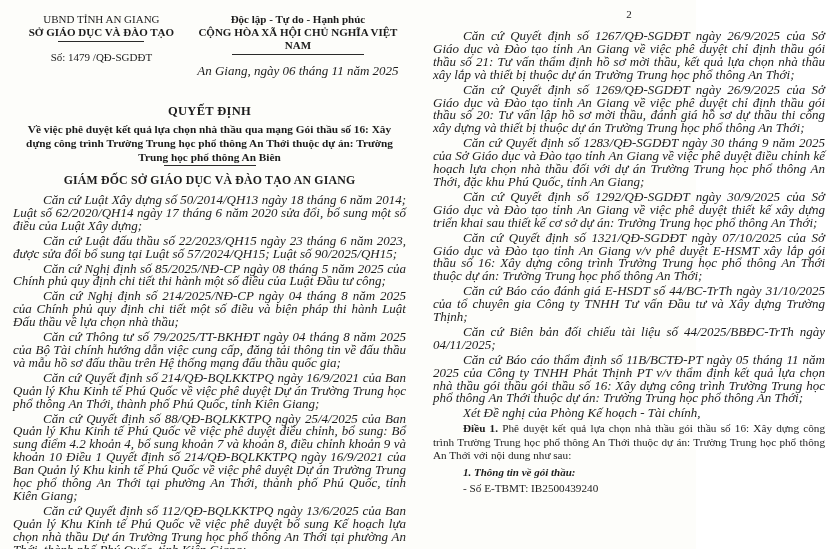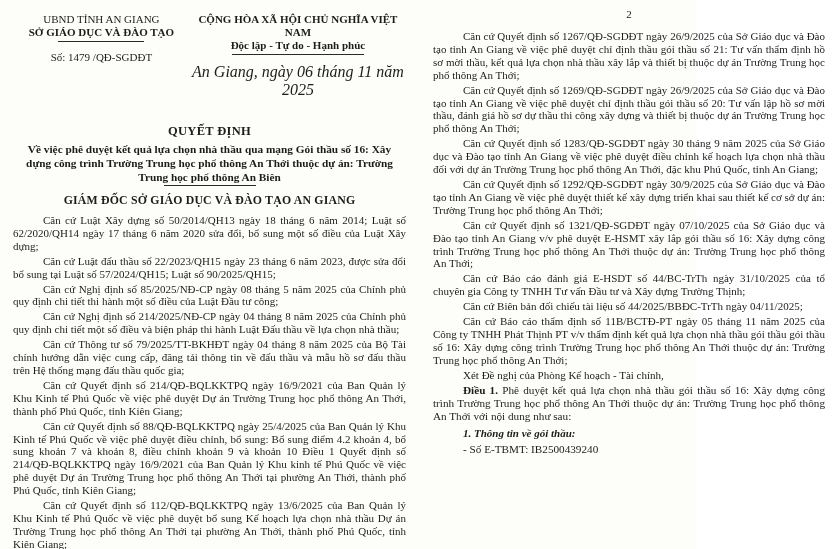--- a/index.html
+++ b/index.html
@@ -36,21 +36,21 @@
   .hdr-line  { font-size: 11px; line-height: 13px; }
   .hdr-bold  { font-weight: bold; }
   .rule {
     height: 0;
     border-bottom: 1px solid #2a2a2a;
     margin: 2px auto 0 auto;
   }
   .rule-org   { width: 86px; }
   .rule-motto { width: 132px; }
   .doc-number { font-size: 11px; margin-top: 9px; }
-  .dateline   { font-size: 16px; font-style: italic; margin-top: 8px; }
+  .dateline   { font-size: 13px; font-style: italic; margin-top: 8px; }
 
   .doc-type {
     text-align: center;
     font-weight: bold;
     font-size: 12.5px;
     margin-top: 25px;
     letter-spacing: 0.3px;
   }
   .title {
     text-align: center;
@@ -63,21 +63,22 @@
   .issuer {
     text-align: center;
     font-weight: bold;
     font-size: 11.8px;
     margin: 7px 0 6px 0;
     letter-spacing: 0.2px;
   }
 
   
   .bp {
-    font-size: 11px;
+    font-style: italic;
+    font-size: 13px;
     line-height: 12.9px;
     text-align: justify;
     text-indent: 30px;
     margin: 0 0 2px 0;
   }
   .pg-num {
     text-align: center;
     font-size: 11px;
     margin: 4px 0 10px 0;
   }
@@ -116,22 +117,22 @@
   <div class="page page-1">
 
     <div class="hdr">
       <div class="hdr-left">
         <div class="hdr-line">UBND TỈNH AN GIANG</div>
         <div class="hdr-line hdr-bold">SỞ GIÁO DỤC VÀ ĐÀO TẠO</div>
         <div class="rule rule-org"></div>
         <div class="doc-number">Số: 1479 /QĐ-SGDĐT</div>
       </div>
       <div class="hdr-right">
+        <div class="hdr-line hdr-bold">Độc lập - Tự do - Hạnh phúc</div>
         <div class="hdr-line hdr-bold">CỘNG HÒA XÃ HỘI CHỦ NGHĨA VIỆT NAM</div>
-        <div class="hdr-line hdr-bold">Độc lập - Tự do - Hạnh phúc</div>
         <div class="rule rule-motto"></div>
         <div class="dateline">An Giang, ngày 06 tháng 11 năm 2025</div>
       </div>
     </div>
 
     <div class="doc-type">QUYẾT ĐỊNH</div>
     <div class="title">Về việc phê duyệt kết quả lựa chọn nhà thầu qua mạng Gói thầu số 16: Xây dựng công trình Trường Trung học phổ thông An Thới thuộc dự án: Trường Trung học phổ thông An Biên</div>
     <div class="rule rule-title"></div>
     <div class="issuer">GIÁM ĐỐC SỞ GIÁO DỤC VÀ ĐÀO TẠO AN GIANG</div>
 

